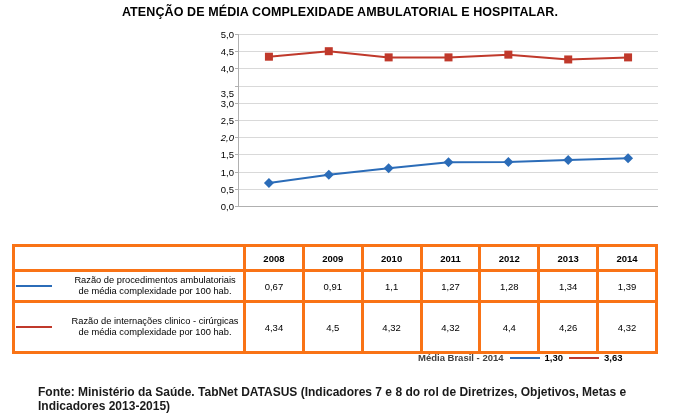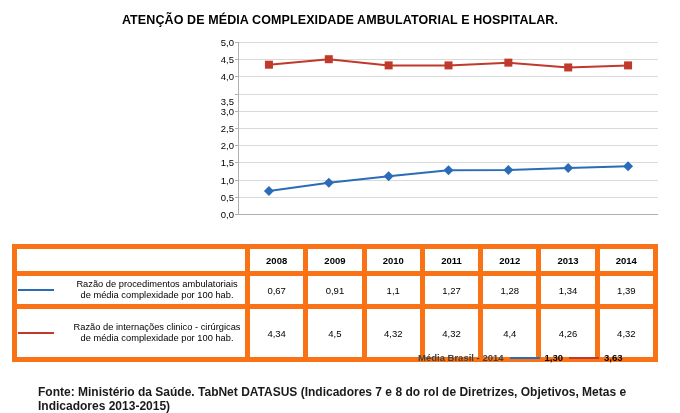--- a/index.html
+++ b/index.html
@@ -10,21 +10,21 @@
     width: 680px;
     height: 413px;
     background: #ffffff;
     font-family: "Liberation Sans", sans-serif;
     color: #000000;
     overflow: hidden;
     position: relative;
   }
   .title-block {
     text-align: center;
-    padding-top: 12px;
+    padding-top: 4px;
   }
   .title-line1 {
     font-size: 12.5px;
     font-weight: bold;
     letter-spacing: 0.1px;
     line-height: 16px;
   }
   .title-line2 {
     font-size: 12.5px;
     font-weight: bold;
@@ -82,21 +82,21 @@
     left: 12px;
     top: 244px;
     width: 656px;
   }
   table.data-table {
     border-collapse: collapse;
     width: 646px;
     table-layout: fixed;
   }
   table.data-table td {
-    border: 5px solid #f97316;
+    border: 3px solid #f97316;
     font-size: 9.5px;
     text-align: center;
     vertical-align: middle;
     padding: 2px 1px;
     color: #000;
   }
   td.legend-cell {
     border-left: none;
     border-top: none;
     border-bottom: none;
@@ -197,21 +197,21 @@
       <div class="gridline" style="top: 154.8px;"></div>
       <div class="ytick" style="top: 154.8px;">0,5</div>
       <div class="tickmark" style="top: 154.8px;"></div>
       <div class="gridline" style="top: 137.6px;"></div>
       <div class="ytick" style="top: 137.6px;">1,0</div>
       <div class="tickmark" style="top: 137.6px;"></div>
       <div class="gridline" style="top: 120.4px;"></div>
       <div class="ytick" style="top: 120.4px;">1,5</div>
       <div class="tickmark" style="top: 120.4px;"></div>
       <div class="gridline" style="top: 103.2px;"></div>
-      <div class="ytick" style="top: 103.2px;">2,0</div>
+      <div class="ytick" style="top: 103.2px; font-style: italic;">2,0</div>
       <div class="tickmark" style="top: 103.2px;"></div>
       <div class="gridline" style="top: 86px;"></div>
       <div class="ytick" style="top: 86px;">2,5</div>
       <div class="tickmark" style="top: 86px;"></div>
       <div class="gridline" style="top: 68.8px;"></div>
       <div class="ytick" style="top: 68.8px;">3,0</div>
       <div class="tickmark" style="top: 68.8px;"></div>
       <div class="gridline" style="top: 51.6px;"></div>
       <div class="ytick" style="top: 59px;">3,5</div>
       <div class="tickmark" style="top: 51.6px;"></div>

